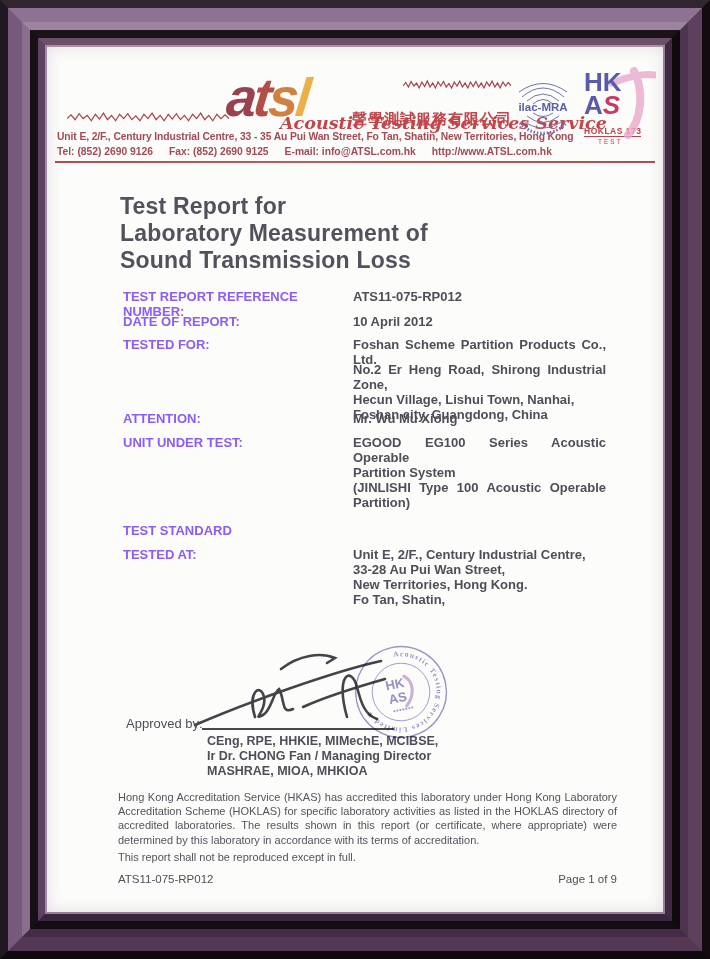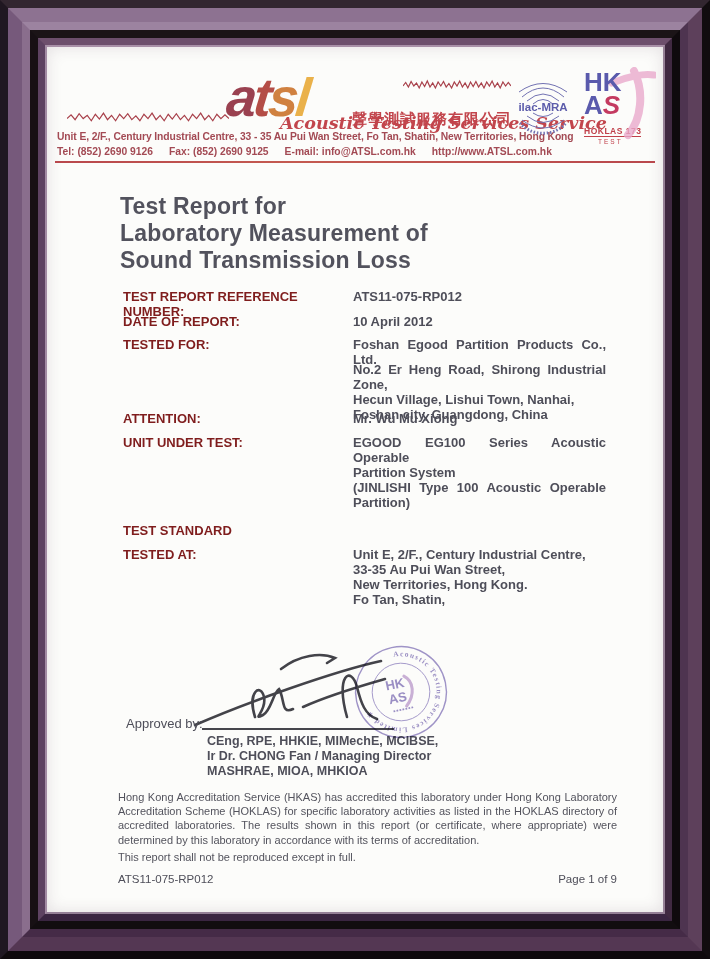--- a/index.html
+++ b/index.html
@@ -36,21 +36,21 @@
   .hkas-letters .s-red{color:#c43a60;font-style:italic;}
   .hkas-brush{position:absolute;left:24px;top:-4px;z-index:1;opacity:.8;}
   .hoklas{margin-top:9px;font-size:8.5px;font-weight:700;color:#c0404a;
           border-bottom:1px solid #c0404a;display:inline-block;letter-spacing:.5px;}
   .hoklas-test{font-size:6.5px;color:#c0404a;letter-spacing:2px;margin-left:14px;}
   
   .title{position:absolute;left:73px;top:146px;font-weight:700;font-size:23px;
          line-height:27px;color:#52525d;letter-spacing:.2px;}
   
   .lbl{position:absolute;left:76px;width:226px;font-weight:700;font-size:13px;
-       line-height:15px;color:#7f1d1d;}
+       line-height:15px;color:#8b5cf6;}
   .val{position:absolute;left:306px;width:253px;font-weight:700;font-size:13px;
        line-height:15px;color:#4e4e59;}
   .just{text-align:justify;text-align-last:justify;}
   
   .approved{position:absolute;left:79px;top:669px;font-size:13px;color:#4e4e59;}
   .sig{position:absolute;left:138px;top:598px;}
   .sig-line{position:absolute;left:155px;top:681px;width:192px;height:2px;background:#46464d;}
   .sig-name{position:absolute;left:160px;top:687px;font-weight:700;font-size:12.5px;
             line-height:15px;color:#4e4e59;}
   .stamp{position:absolute;left:306px;top:597px;transform:rotate(-12deg);opacity:.85;
@@ -128,21 +128,21 @@
       <div>Sound Transmission Loss</div>
     </div>
 
     <div class="lbl" style="top:242px;">TEST REPORT REFERENCE NUMBER:</div>
     <div class="val" style="top:242px;">ATS11-075-RP012</div>
 
     <div class="lbl" style="top:267px;">DATE OF REPORT:</div>
     <div class="val" style="top:267px;">10 April 2012</div>
 
     <div class="lbl" style="top:290px;">TESTED FOR:</div>
-    <div class="val just" style="top:290px;">Foshan Egood Partition Products Co., Ltd.</div>
+    <div class="val just" style="top:290px;">Foshan Scheme Partition Products Co., Ltd.</div>
 
     <div class="val" style="top:315px;">
       <div class="just">No.2 Er Heng Road, Shirong Industrial Zone,</div>
       <div>Hecun Village, Lishui Town, Nanhai,</div>
       <div>Foshan city, Guangdong, China</div>
     </div>
 
     <div class="lbl" style="top:364px;">ATTENTION:</div>
     <div class="val" style="top:364px;">Mr. Wu Mu Xiong</div>
 
@@ -152,21 +152,21 @@
       <div>Partition System</div>
       <div class="just">(JINLISHI Type 100 Acoustic Operable</div>
       <div>Partition)</div>
     </div>
 
     <div class="lbl" style="top:476px;">TEST STANDARD</div>
 
     <div class="lbl" style="top:500px;">TESTED AT:</div>
     <div class="val" style="top:500px;">
       <div>Unit E, 2/F., Century Industrial Centre,</div>
-      <div>33-35 Au Pui Wan Street,</div>
+      <div>33-28 Au Pui Wan Street,</div>
       <div>New Territories, Hong Kong.</div>
       <div>Fo Tan, Shatin,</div>
     </div>
 
     <svg class="sig" width="218" height="88" viewBox="0 0 218 88">
       <g fill="none" stroke="#2f2f36" stroke-width="2.6" stroke-linecap="round" opacity=".9">
         <path d="M10,80 C60,58 150,26 196,16"></path>
         <path d="M96,24 C114,10 136,7 150,13 L142,18"></path>
         <path d="M70,72 C62,46 76,38 79,52 C82,66 66,76 78,70 C86,66 88,48 94,44 C100,54 96,70 108,64"></path>
         <path d="M162,72 C150,30 166,20 172,42 C176,58 180,70 192,74"></path>

